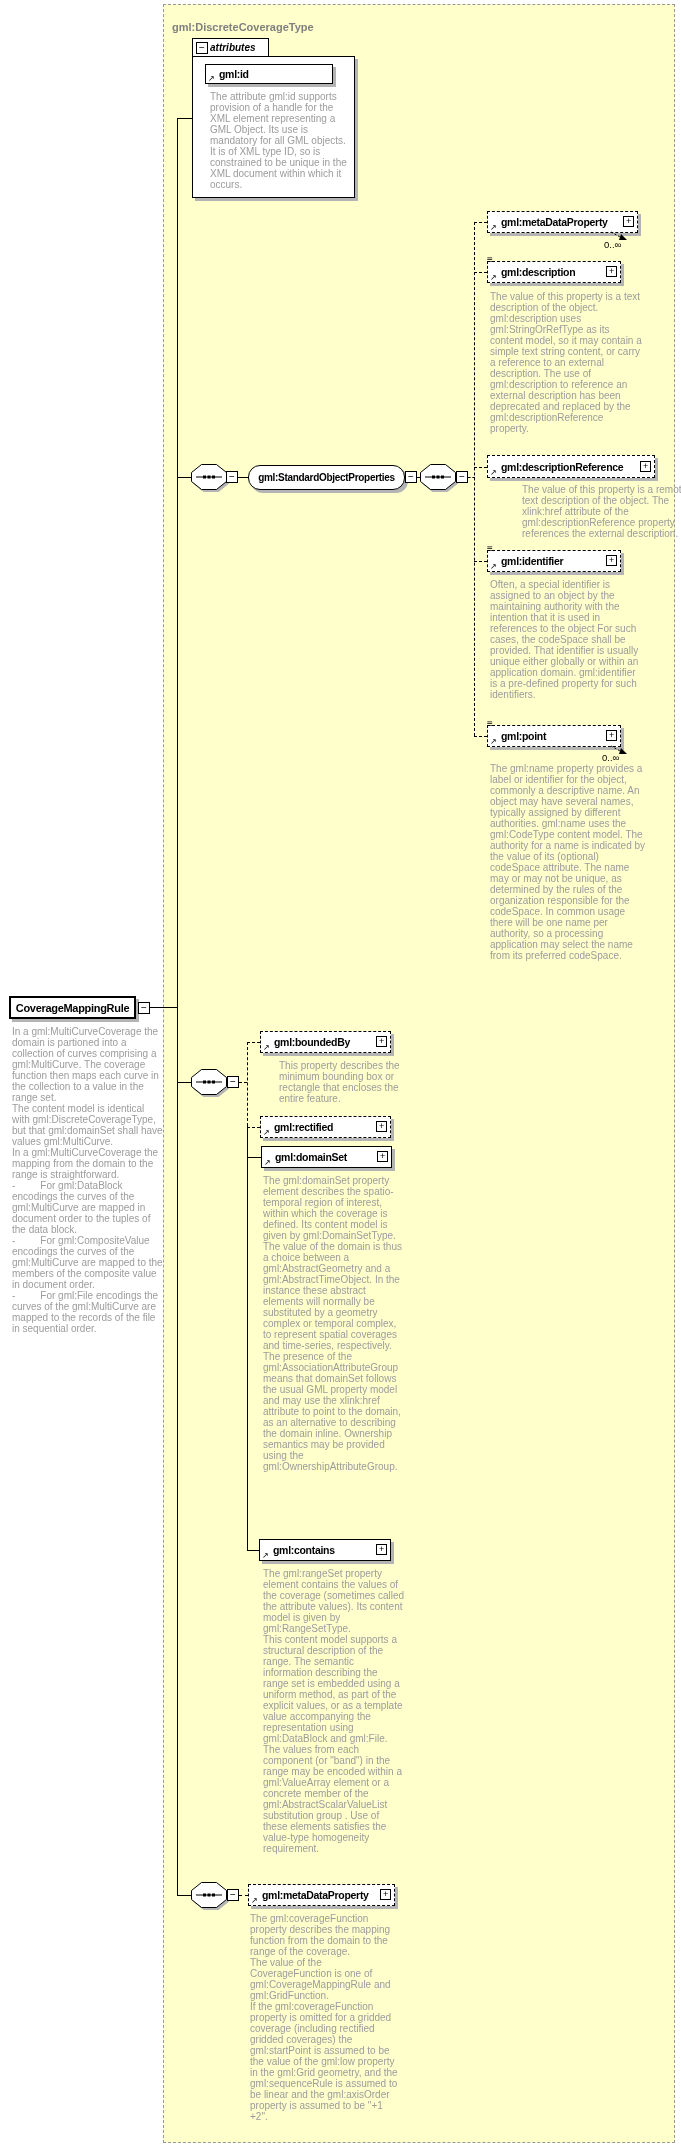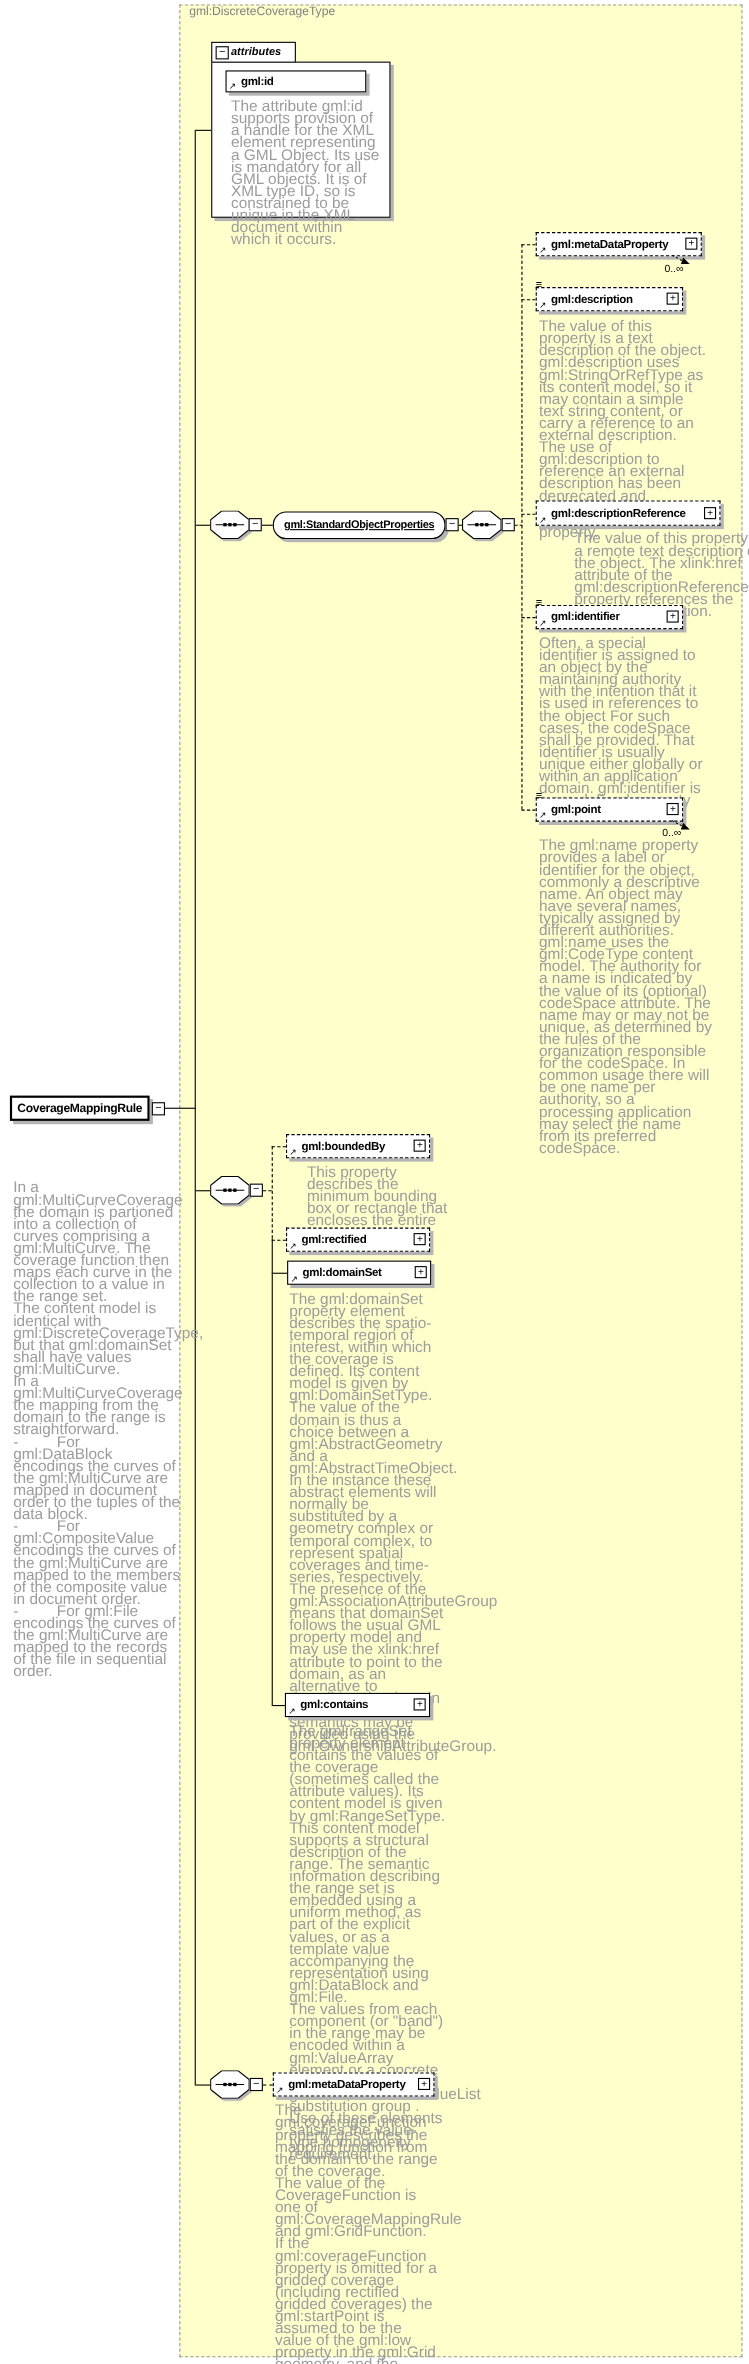--- a/index.html
+++ b/index.html
@@ -1,20 +1,20 @@
 <!DOCTYPE html>
 <html><head>
 <meta charset="utf-8">
 <style>
   html,body{margin:0;padding:0;background:#fff;}
   .canvas{position:relative;width:681px;height:2149px;background:#fff;
           font-family:"Liberation Sans",sans-serif;overflow:hidden;}
   .frame{position:absolute;left:163px;top:4px;width:512px;height:2139px;
          background:#FFFFCC;border:1px dashed #999;box-sizing:border-box;}
-  .frame-title{position:absolute;left:8px;top:0;font-size:11px;font-weight:normal;color:#808080;}
+  .frame-title{position:absolute;left:8px;top:16px;font-size:11px;font-weight:bold;color:#808080;}
   .ln{position:absolute;background:#000;}
   .dln-h{position:absolute;height:0;border-top:1px dashed #000;}
   .dln-v{position:absolute;width:0;border-left:1px dashed #000;}
   .ebox{position:absolute;background:#fff;border:1px solid #000;box-sizing:border-box;
         box-shadow:3px 3px 0 #b4b4b4;display:flex;align-items:center;
         padding-left:13px;font-size:10.5px;font-weight:bold;color:#000;
         letter-spacing:-0.3px;white-space:nowrap;}
   .ebox.dashed{border-style:dashed;}
   .root-box{position:absolute;background:#fff;border:2px solid #000;box-sizing:border-box;
         box-shadow:3px 3px 0 #b4b4b4;display:flex;align-items:center;justify-content:center;
@@ -28,21 +28,21 @@
         display:flex;align-items:center;padding-left:17px;
         font-size:10px;font-weight:bold;font-style:italic;}
   .toggle{position:absolute;width:12px;height:12px;background:#fff;border:1px solid #000;
         box-sizing:border-box;display:flex;align-items:center;justify-content:center;
         font-size:10px;font-weight:normal;line-height:1;font-style:normal;}
   .plus{position:absolute;right:3px;top:50%;margin-top:-6px;width:11px;height:11px;
         background:#fff;border:1px solid #000;box-sizing:border-box;display:flex;
         align-items:center;justify-content:center;font-size:9px;font-weight:normal;line-height:1;}
   .arrow-ic{position:absolute;left:2px;bottom:0px;font-size:8px;font-weight:normal;color:#000;}
   .eqv-ic{position:absolute;left:-1px;top:-8px;font-size:10px;font-weight:normal;color:#000;}
-  .doc{position:absolute;color:#9c9c9c;font-size:14px;line-height:11px;white-space:pre-line;}
+  .doc{position:absolute;color:#9c9c9c;font-size:10px;line-height:11px;white-space:pre-line;}
   .occurs{position:absolute;color:#000;font-size:9.5px;}
   .oct{position:absolute;width:36px;height:26px;filter:drop-shadow(2px 2px 0 #b4b4b4);}
   .marrow{position:absolute;}
 </style>
 </head>
 <body>
 
 <div class="canvas">
 
   <div class="frame">
@@ -82,38 +82,38 @@
   <div class="ebox" style="left:205px;top:64px;width:128px;height:20px;">
     <span class="arrow-ic">↗</span>
     <span>gml:id</span>
   </div>
   <div class="doc" style="left:210px;top:91px;width:138px;">The attribute gml:id supports provision of a handle for the XML element representing a GML Object. Its use is mandatory for all GML objects. It is of XML type ID, so is constrained to be unique in the XML document within which it occurs.</div>
 
   <div class="root-box" style="left:9px;top:996px;width:127px;height:23px;">
     <span>CoverageMappingRule</span>
   </div>
   <span class="toggle" style="left:138px;top:1002px;">−</span>
-  <div class="doc" style="left:12px;top:1026px;width:152px;margin-top:48px;">In a gml:MultiCurveCoverage the domain is partioned into a collection of curves comprising a gml:MultiCurve.  The coverage function then maps each curve in the collection to a value in the range set.
+  <div class="doc" style="left:12px;top:1026px;width:152px;">In a gml:MultiCurveCoverage the domain is partioned into a collection of curves comprising a gml:MultiCurve.  The coverage function then maps each curve in the collection to a value in the range set.
 The content model is identical with gml:DiscreteCoverageType, but that gml:domainSet shall have values gml:MultiCurve.
 In a gml:MultiCurveCoverage the mapping from the domain to the range is straightforward.
 -&nbsp;&nbsp;&nbsp;&nbsp;&nbsp;&nbsp;&nbsp;&nbsp;&nbsp;For gml:DataBlock encodings the curves of the gml:MultiCurve are mapped in document order to the tuples of the data block.
 -&nbsp;&nbsp;&nbsp;&nbsp;&nbsp;&nbsp;&nbsp;&nbsp;&nbsp;For gml:CompositeValue encodings the curves of the gml:MultiCurve are mapped to the members of the composite value in document order.
 -&nbsp;&nbsp;&nbsp;&nbsp;&nbsp;&nbsp;&nbsp;&nbsp;&nbsp;For gml:File encodings the curves of the gml:MultiCurve are mapped to the records of the file in sequential order.</div>
 
   <div class="oct" style="left:191px;top:464px;">
     <svg width="36" height="26" viewBox="0 0 36 26">
       <path d="M10.5,0.5 H25.5 L35.5,8.5 V17.5 L25.5,25.5 H10.5 L0.5,17.5 V8.5 Z" fill="#fff" stroke="#000"></path>
       <line x1="5" y1="13" x2="31" y2="13" stroke="#000"></line>
       <rect x="12" y="11.5" width="3" height="3" fill="#000"></rect>
       <rect x="16.5" y="11.5" width="3" height="3" fill="#000"></rect>
       <rect x="21" y="11.5" width="3" height="3" fill="#000"></rect>
     </svg>
   </div>
   <span class="toggle" style="left:226px;top:471px;">−</span>
-  <div class="group-box" style="left:248px;top:465px;width:157px;height:25px;text-decoration:underline;">
+  <div class="group-box" style="left:248px;top:465px;width:157px;height:25px;">
     <span>gml:StandardObjectProperties</span>
   </div>
   <span class="toggle" style="left:405px;top:471px;">−</span>
   <div class="oct" style="left:420px;top:464px;">
     <svg width="36" height="26" viewBox="0 0 36 26">
       <path d="M10.5,0.5 H25.5 L35.5,8.5 V17.5 L25.5,25.5 H10.5 L0.5,17.5 V8.5 Z" fill="#fff" stroke="#000"></path>
       <line x1="5" y1="13" x2="31" y2="13" stroke="#000"></line>
       <rect x="12" y="11.5" width="3" height="3" fill="#000"></rect>
       <rect x="16.5" y="11.5" width="3" height="3" fill="#000"></rect>
       <rect x="21" y="11.5" width="3" height="3" fill="#000"></rect>

